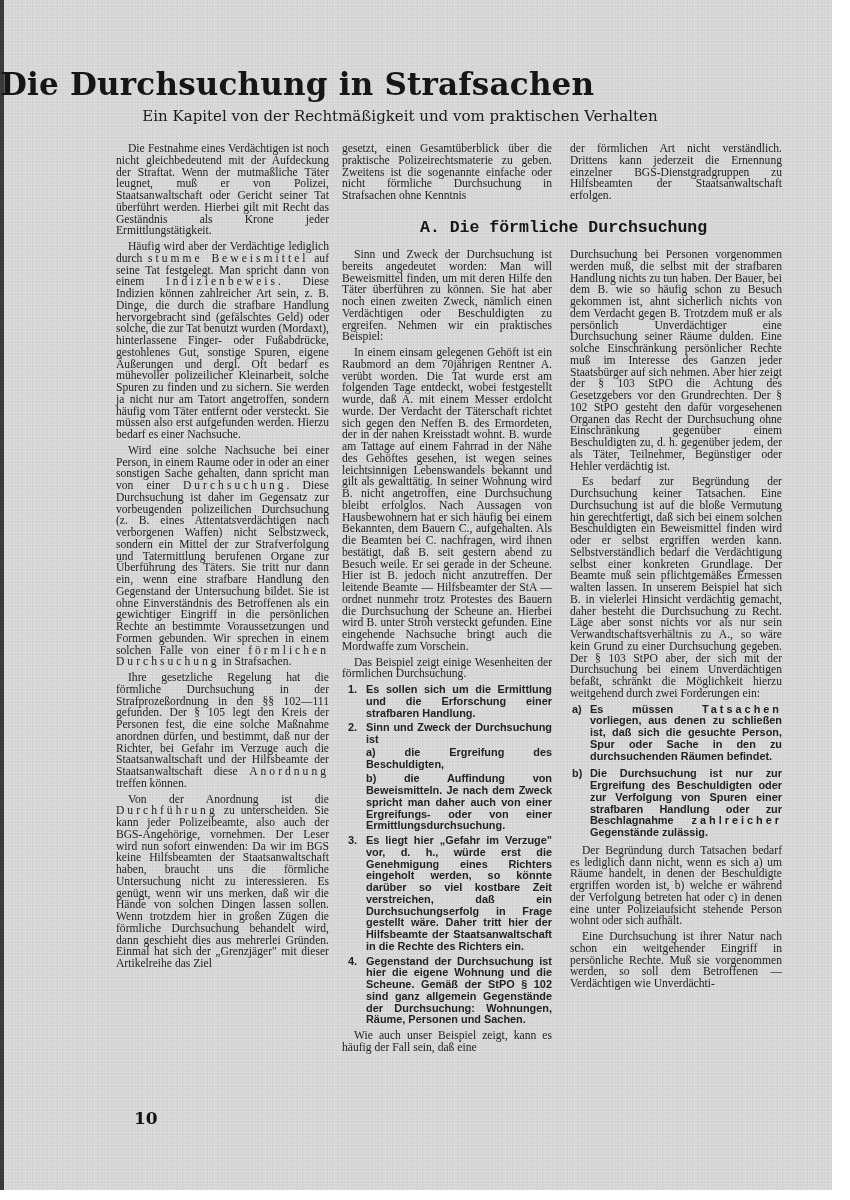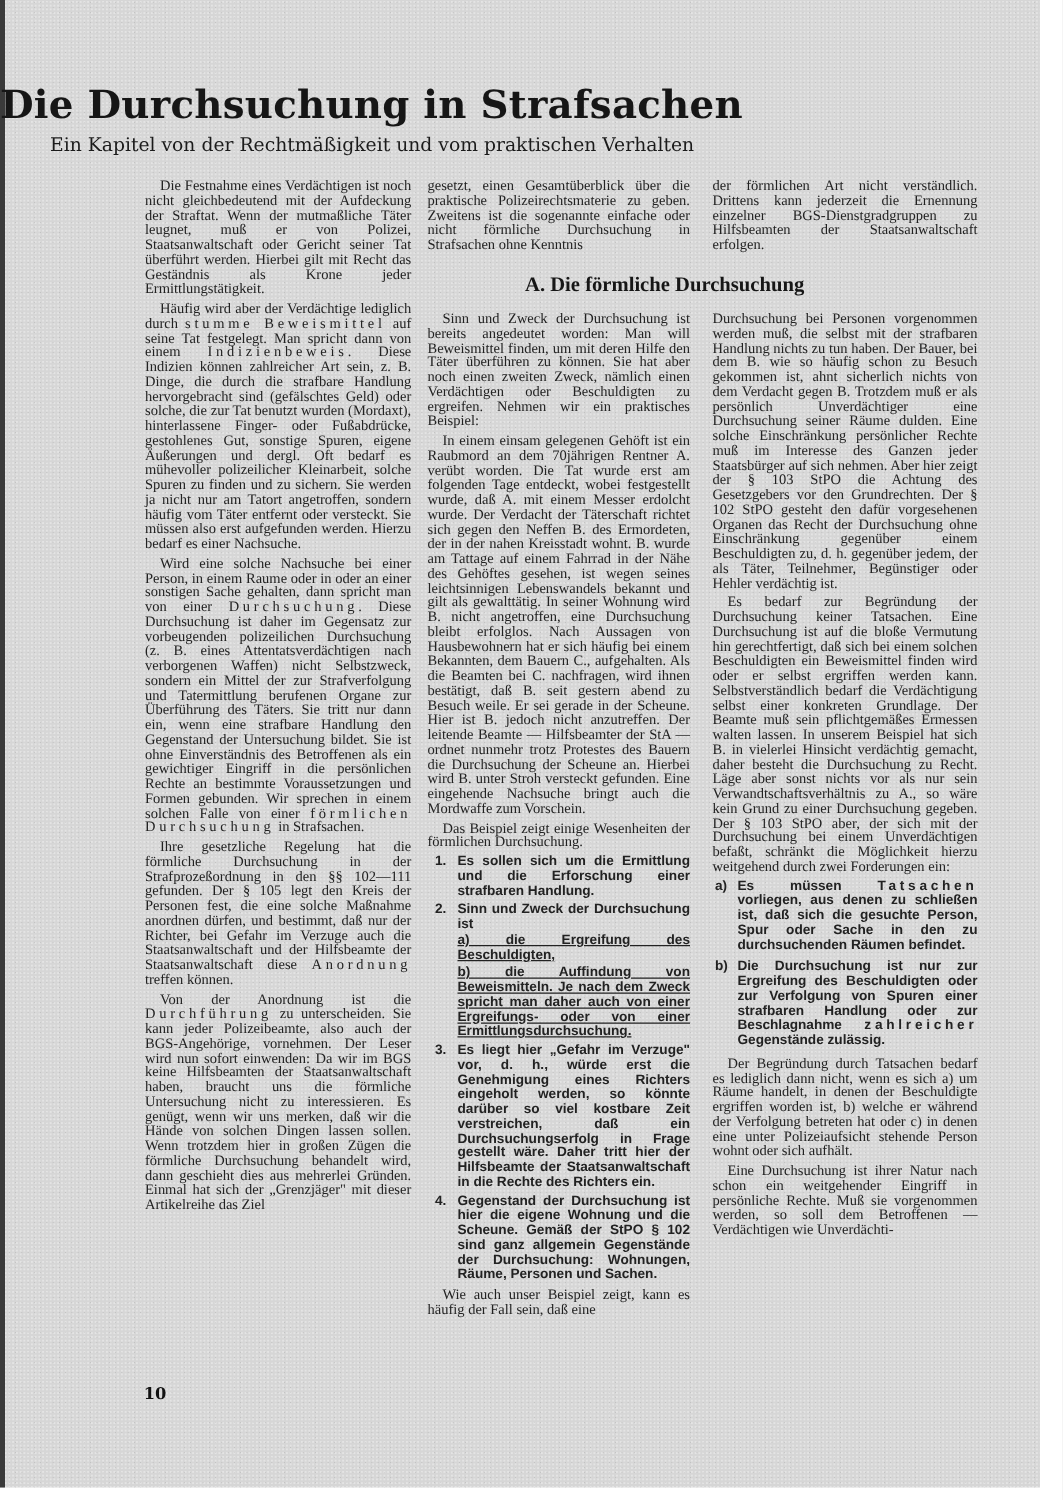--- a/index.html
+++ b/index.html
@@ -12,50 +12,50 @@
       radial-gradient(rgba(90,90,90,0.18) 0.5px, transparent 0.7px);
     background-size: 3px 3px, 5px 4px;
     color: #1c1c1c;
   }
   .left-edge { position: absolute; left: 0; top: 0; width: 4px; height: 1190px; background: #3a3a3a; }
   .title {
     position: absolute; left: 0; width: 832px; top: 66px; text-align: left;
     font-family: "DejaVu Serif", serif; font-weight: bold; font-size: 31px; letter-spacing: 0.2px; color: #161616;
   }
   .subtitle {
-    position: absolute; left: 0; width: 760px; top: 107px; padding-left: 40px; box-sizing: border-box;
+    position: absolute; left: 0; width: 760px; top: 107px; text-align: center; padding-left: 40px; box-sizing: border-box;
     font-family: "DejaVu Serif", serif; font-size: 15px; color: #1b1b1b;
   }
   .col {
     position: absolute; font-family: "Liberation Serif", serif; font-size: 11.6px; line-height: 11.75px;
     text-align: justify; color: #222;
   }
   .col p { margin: 0 0 4px 0; text-indent: 12px; hyphens: manual; }
   .col p.noind { text-indent: 0; font-family: Liberation Serif, serif; }
   .c1 { left: 116px; top: 143px; width: 213px; }
   .c2 { left: 342px; top: 143px; width: 210px; }
   .c2b { left: 342px; top: 249px; width: 210px; }
   .c3 { left: 570px; top: 143px; width: 212px; }
   .c3b { left: 570px; top: 249px; width: 212px; }
   .section-heading {
     position: absolute; left: 420px; top: 218px;
-    font-family: Liberation Serif, serif; font-weight: bold; font-size: 16.5px; color: #161616;
+    font-family: Liberation Mono, monospace; font-weight: bold; font-size: 16.5px; color: #161616;
   }
   .sp { letter-spacing: 3px; }
   .list { margin: 0 0 4px 0; padding: 0; list-style: none; font-weight: bold; font-family: "Liberation Sans", sans-serif; font-size: 10.9px; }
   .list li { position: relative; padding-left: 24px; margin-bottom: 3px; }
   .list li .num { position: absolute; left: 6px; top: 0; }
   .sublist { margin: 1px 0 0 0; padding: 0; list-style: none; }
-  .sublist li { padding-left: 0; text-decoration: underline; }
+  .sublist li { padding-left: 0; }
   .alist { margin: 4px 0 6px 0; padding: 0; list-style: none; font-weight: bold; font-family: "Liberation Sans", sans-serif; font-size: 10.9px; }
   .alist li { position: relative; padding-left: 20px; margin-bottom: 6px; }
   .alist li .num { position: absolute; left: 2px; top: 0; }
   .page-number {
-    position: absolute; left: 115px; top: 1108px;
-    font-family: "DejaVu Serif", serif; font-weight: bold; font-size: 13px; color: #111;
+    position: absolute; left: 134px; top: 1108px;
+    font-family: "DejaVu Serif", serif; font-weight: bold; font-size: 17px; color: #111;
   }
 </style>
 </head>
 <body>
 
 <div class="page">
   <div class="left-edge"></div>
 
   <h1 class="title" style="margin:0">Die Durchsuchung in Strafsachen</h1>
   <div class="subtitle">Ein Kapitel von der Rechtmäßigkeit und vom praktischen Verhalten</div>

